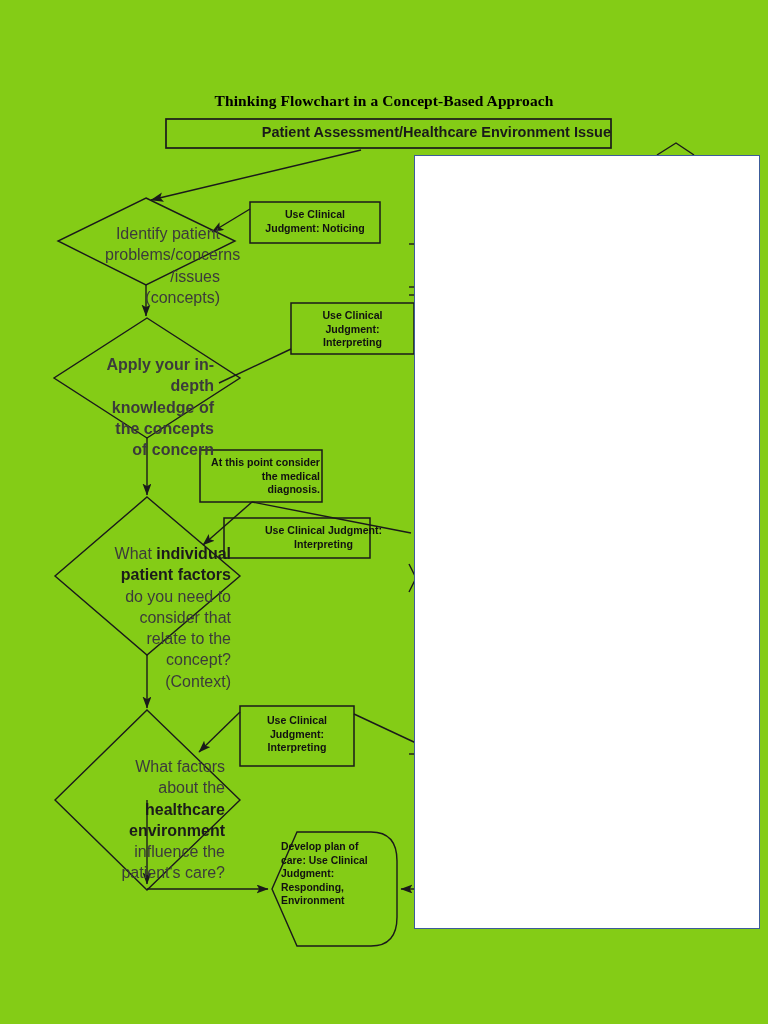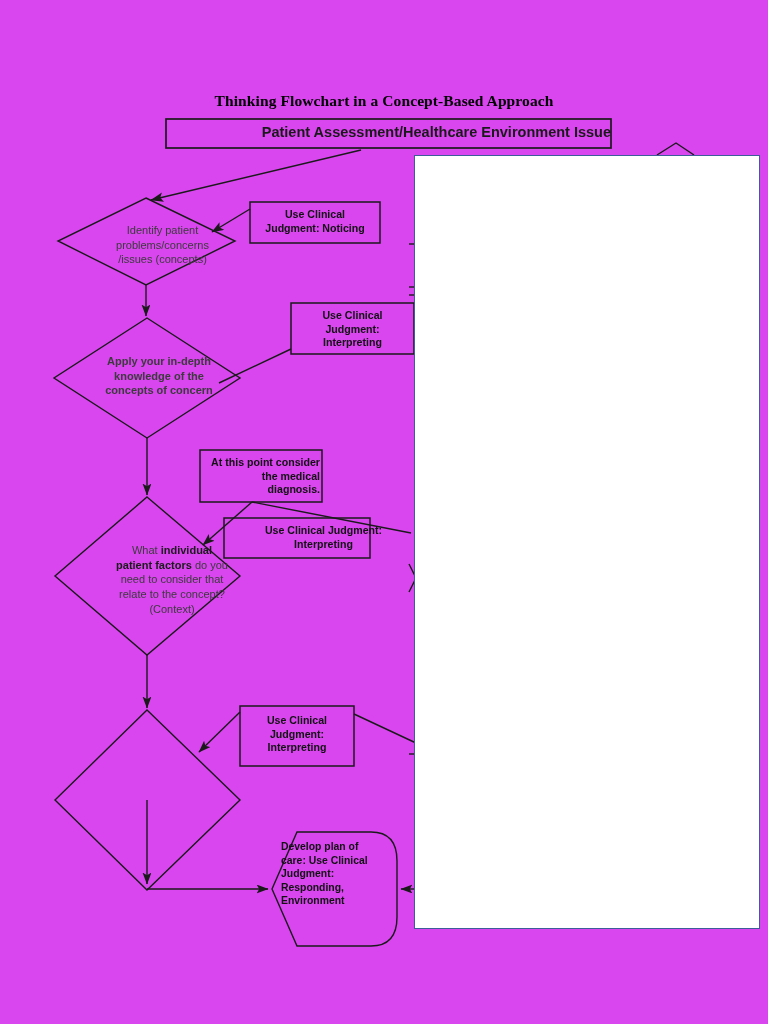--- a/index.html
+++ b/index.html
@@ -7,21 +7,21 @@
     padding: 0;
     background: #ffffff;
   }
   body {
     font-family: "Liberation Sans", sans-serif;
   }
   #page {
     position: relative;
     width: 768px;
     height: 1024px;
-    background: #d946ef;
+    background: #84cc16;
     overflow: hidden;
   }
   #flow-svg {
     position: absolute;
     left: 0;
     top: 0;
     width: 768px;
     height: 1024px;
   }
   .layer-text {
@@ -63,24 +63,24 @@
     color: #111111;
     line-height: 1.28;
   }
   .note-center {
     text-align: center;
   }
   .note-left {
     text-align: right;
   }
   .diamond-label {
-    font-size: 11px;
+    font-size: 16px;
     color: #3b3b3b;
     line-height: 1.33;
-    text-align: center;
+    text-align: right;
   }
   .diamond-label b {
     color: #1b1b1b;
   }
   .hex-label {
     font-size: 10.4px;
     font-weight: bold;
     color: #111111;
     line-height: 1.30;
   }
@@ -166,20 +166,23 @@
     <div class="header-label">Patient Assessment/Healthcare Environment Issue</div>
 
     <div class="tbox diamond-label" style="left:105px; top:223px; width:115px;">Identify patient problems/concerns /issues (concepts)</div>
 
     <div class="tbox diamond-label" style="left:104px; top:354px; width:110px;font-weight:bold;">Apply your in-depth knowledge of the concepts of concern</div>
 
     <div class="tbox diamond-label" style="left:113px; top:543px; width:118px;">
       <span>What </span><b>individual patient factors</b><span> do you need to consider that relate to the concept? (Context)</span>
     </div>
 
+    <div class="tbox diamond-label" style="left:112px; top:756px; width:113px;">
+      <span>What factors about the </span><b>healthcare environment</b><span> influence the patient's care?</span>
+    </div>
 
     <div class="tbox note-label note-center" style="left:252px; top:208px; width:126px;">
       <div>Use Clinical</div>
       <div>Judgment: Noticing</div>
     </div>
 
     <div class="tbox note-label note-center" style="left:293px; top:309px; width:119px;">
       <div>Use Clinical</div>
       <div>Judgment:</div>
       <div>Interpreting</div>

